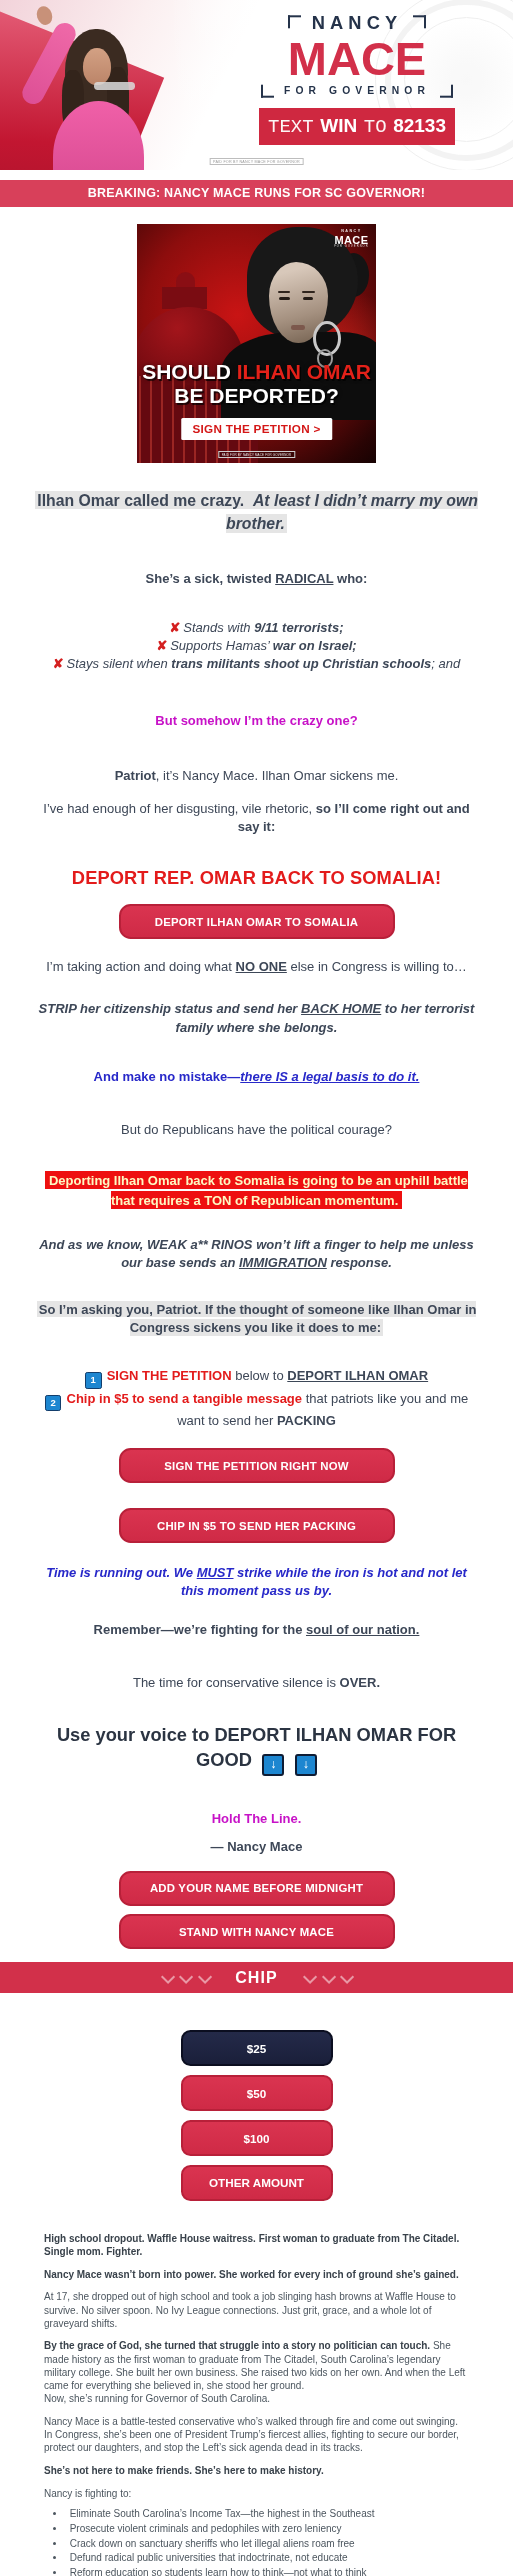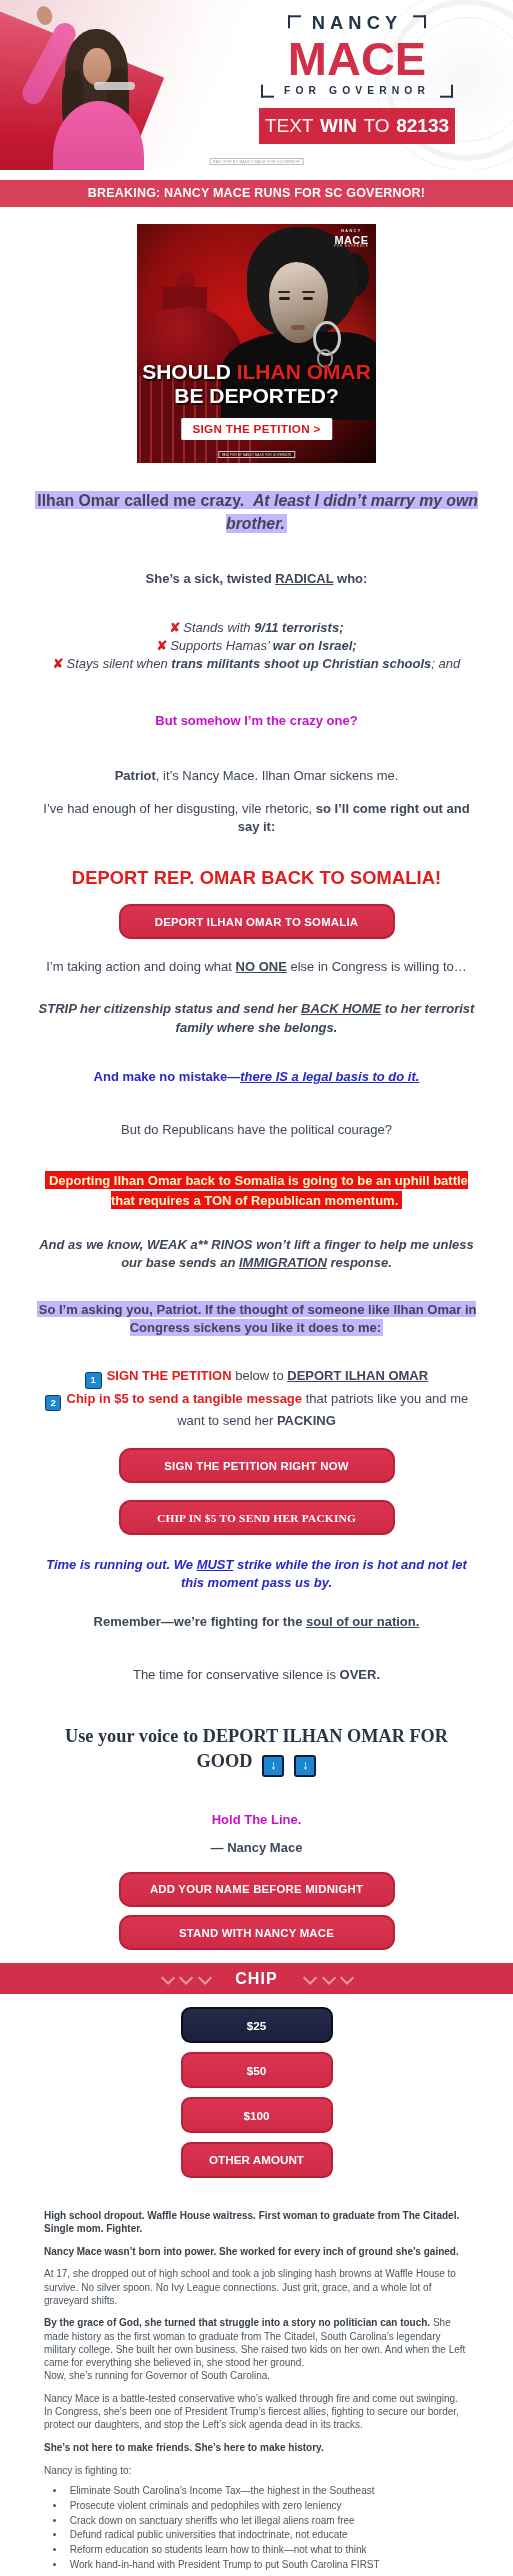--- a/index.html
+++ b/index.html
@@ -40,21 +40,21 @@
   .br{width:11px;height:11px;border:0 solid #25334a;flex:0 0 auto;}
   .br.tl{border-top-width:2.2px;border-left-width:2.2px;transform:translateY(-0.7px);}
   .br.tr{border-top-width:2.2px;border-right-width:2.2px;transform:translateY(-0.7px);}
   .br.bl{border-bottom-width:2.2px;border-left-width:2.2px;transform:translateY(0.7px);}
   .br.brr{border-bottom-width:2.2px;border-right-width:2.2px;transform:translateY(0.7px);}
   .logo-main{font-size:47px;font-weight:900;color:#d2304a;letter-spacing:0px;line-height:1.0;margin-top:1.5px;}
   .logo-bottom{display:flex;align-items:center;justify-content:center;gap:10.3px;color:#25334a;
                font-weight:700;font-size:10.3px;letter-spacing:5.1px;margin-top:1.5px;}
   .textwin{display:flex;align-items:baseline;justify-content:center;gap:6.6px;margin:11.7px auto 0;
            background:#cf2840;color:#fff;width:196px;padding:6.6px 0;font-size:19px;}
-  .textwin .lt{font-weight:400;opacity:.95;}
+  .textwin .lt{font-weight:400;opacity:.95;font-family:Liberation Mono, monospace;}
   .textwin .hv{font-weight:800;}
   .header-disclaimer{position:absolute;left:50%;transform:translateX(-50%);top:158px;
       font-size:3.7px;color:#9a9a9a;border:0.7px solid #bdbdbd;padding:0.7px 2.9px;letter-spacing:0.2px;background:#fff;}
 
   
   .banner{margin-top:9.5px;background:#d8405a;color:#fff;text-align:center;
           font-weight:800;font-size:12.5px;letter-spacing:0.2px;padding:6.6px 0;}
 
   
   .hero{position:relative;width:239px;height:239px;margin:17.6px auto 0;overflow:hidden;cursor:pointer;
@@ -96,21 +96,21 @@
   .hero-cta{position:absolute;left:50%;bottom:23.5px;transform:translateX(-50%);z-index:3;
       background:#fff;color:#d41717;font-weight:800;font-size:11.7px;letter-spacing:0.3px;
       padding:4.4px 11.7px;border-radius:1.5px;white-space:nowrap;cursor:pointer;}
   .hero-fine{position:absolute;left:50%;bottom:5.1px;transform:translateX(-50%);z-index:3;
       font-size:2.9px;color:#e8e8e8;border:0.7px solid #cfcfcf;padding:0.7px 2.9px;background:rgba(0,0,0,.25);
       white-space:nowrap;letter-spacing:0.2px;}
 
   
   .p{width:443px;margin:34px auto 0;text-align:center;font-size:13px;line-height:1.42;color:#3d4757;}
   .b{font-weight:700;} .it{font-style:italic;} .u{text-decoration:underline;}
-  .hl-y{background:#c4b5fd;padding:0.7px 2.2px;}
+  .hl-y{background:#e5e5e5;padding:0.7px 2.2px;}
   .headline{width:475px;font-size:15.8px;font-weight:700;line-height:1.5;margin-top:25px;}
   .xrow{font-style:italic;line-height:1.4;}
   .xmark{color:#d42020;font-weight:900;font-style:normal;margin-right:2.9px;}
   .magenta{color:#c712c7;font-weight:700;}
   .red-h{color:#e31b1b;font-weight:800;font-size:18.3px;letter-spacing:0.1px;}
   .blue{color:#2728c9;font-weight:700;}
   .hl-r{background:#ee1010;color:#fef9c3;font-weight:700;padding:1.5px 3.7px;line-height:1.55;}
   .btn{display:block;width:276px;margin:13px auto 0;box-sizing:border-box;
        background:linear-gradient(#da3450,#cf2a46);border:2.2px solid #b82039;border-radius:11.7px;
        color:#fff;font-family:"Liberation Sans",sans-serif;font-weight:700;font-size:11.4px;
@@ -129,21 +129,21 @@
   .chipbar{margin-top:13px;background:#d2304a;height:31px;display:flex;align-items:center;justify-content:center;gap:26px;}
   .chip-label{color:#fff;font-weight:900;font-size:16px;letter-spacing:1.1px;}
   .chevs{display:flex;gap:8.8px;}
   .chev{width:8px;height:8px;border-right:2.9px solid rgba(255,255,255,.5);
         border-bottom:2.9px solid rgba(255,255,255,.5);transform:rotate(45deg) translateY(-1.5px);}
   .donate{display:block;width:152px;margin:8.8px auto 0;box-sizing:border-box;
           background:linear-gradient(#da3450,#cf2a46);border:2.2px solid #b82039;border-radius:9.5px;
           color:#fff;font-family:"Liberation Sans",sans-serif;font-weight:700;font-size:11.7px;
           padding:9.5px 0;text-align:center;cursor:pointer;}
   .donate.navy{background:linear-gradient(#242a49,#1a1f3a);border-color:#0b0e20;}
-  .donate.first{margin-top:13px;}
+  .donate.first{margin-top:37px;}
 
   
   .bio{width:425px;margin:31px auto 0;text-align:left;font-size:10px;line-height:1.32;color:#4c565f;}
   .bio p{margin:9.5px 0 0;}
   .blead{font-weight:700;color:#39424b;}
   .bio ul{margin:7.3px 0 0 22px;padding:0;}
   .bio li{margin:1.5px 0;padding-left:3.7px;}
 </style>
 </head>
 <body>
@@ -290,35 +290,35 @@
   <div class="p step" style="margin-top:29px;">
     <div>
       <span class="keycap">1</span><span class="redtxt">SIGN THE PETITION</span><span> below to </span><span class="b u">DEPORT ILHAN OMAR</span>
     </div>
     <div>
       <span class="keycap">2</span><span class="redtxt">Chip in $5 to send a tangible message</span><span> that patriots like you and me want to send her </span><span class="b">PACKING</span>
     </div>
   </div>
 
   <button class="btn" style="margin-top:16px;">SIGN THE PETITION RIGHT NOW</button>
-  <button class="btn" style="margin-top:17px;font-family:Liberation Serif, serif;">CHIP IN $5 TO SEND HER PACKING</button>
+  <button class="btn" style="margin-top:25px;">CHIP IN $5 TO SEND HER PACKING</button>
 
   <div class="p blue it" style="margin-top:20.5px;">
     <span>Time is running out. We </span><span class="u">MUST</span><span> strike while the iron is hot and not let this moment pass us by.</span>
   </div>
 
   <div class="p b" style="margin-top:20.5px;">
     <span>Remember—we’re fighting for the </span><span class="u">soul of our nation.</span>
   </div>
 
   <div class="p" style="margin-top:34px;">
     <span>The time for conservative silence is </span><span class="b">OVER.</span>
   </div>
 
-  <div class="p usevoice" style="margin-top:40px;font-family:Liberation Serif, serif;">
+  <div class="p usevoice" style="margin-top:31px;">
     <span>Use your voice to DEPORT ILHAN OMAR FOR GOOD</span>
     <span class="arrowbox">↓</span>
     <span class="arrowbox">↓</span>
   </div>
 
   <div class="p magenta" style="margin-top:34px;">Hold The Line.</div>
 
   <div class="p b" style="margin-top:8.8px;">— Nancy Mace</div>
 
   <button class="btn" style="margin-top:14.7px;">ADD YOUR NAME BEFORE MIDNIGHT</button>

